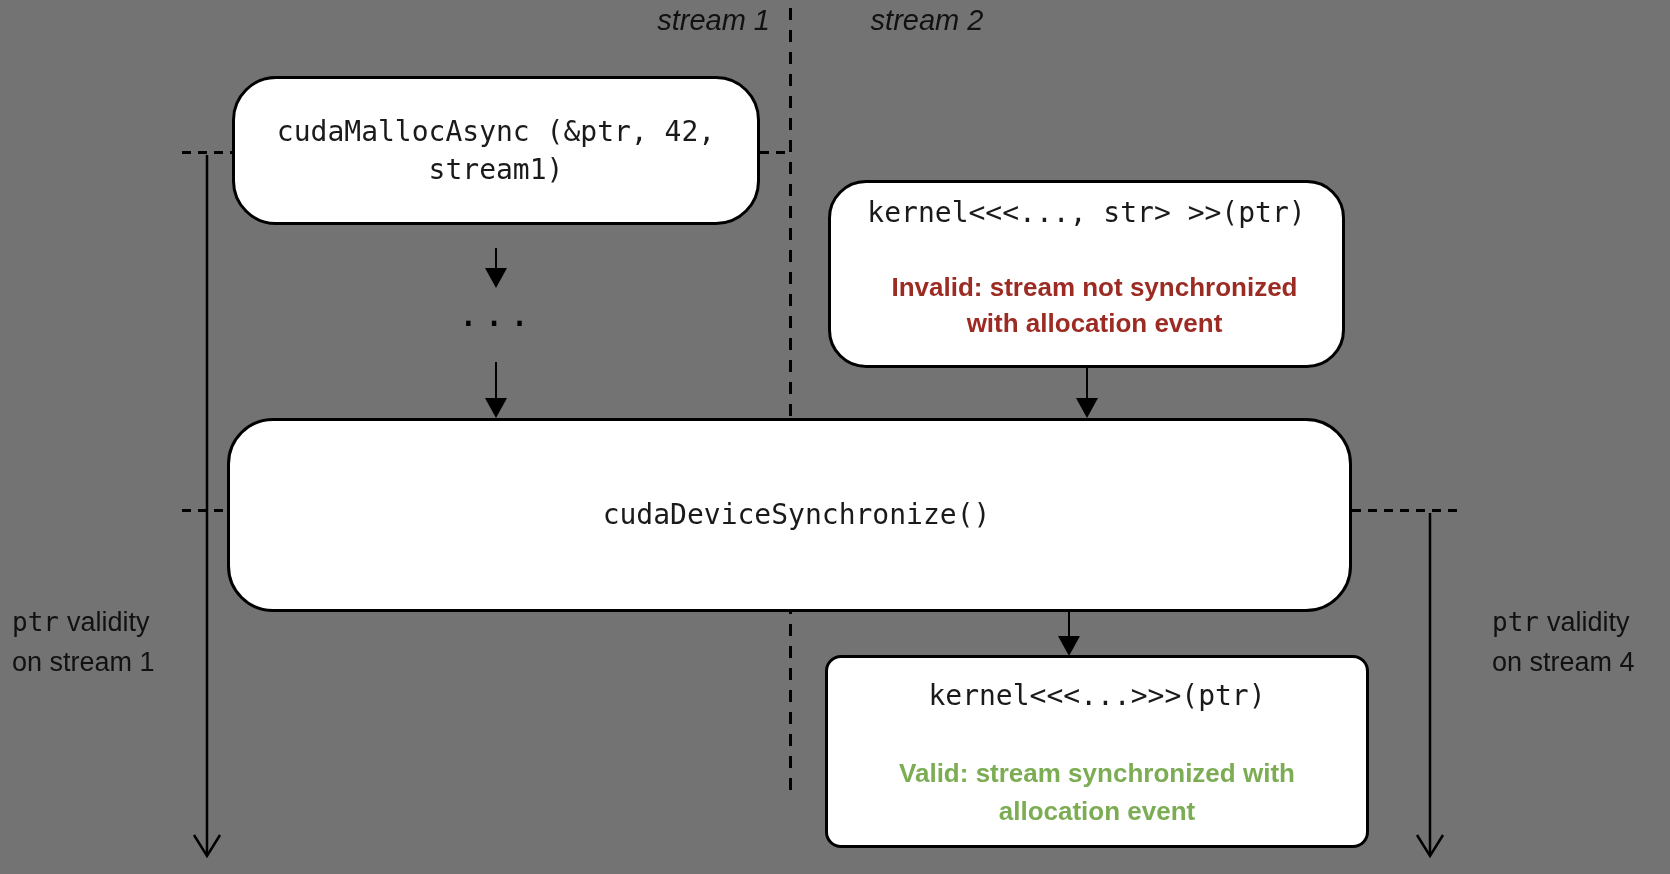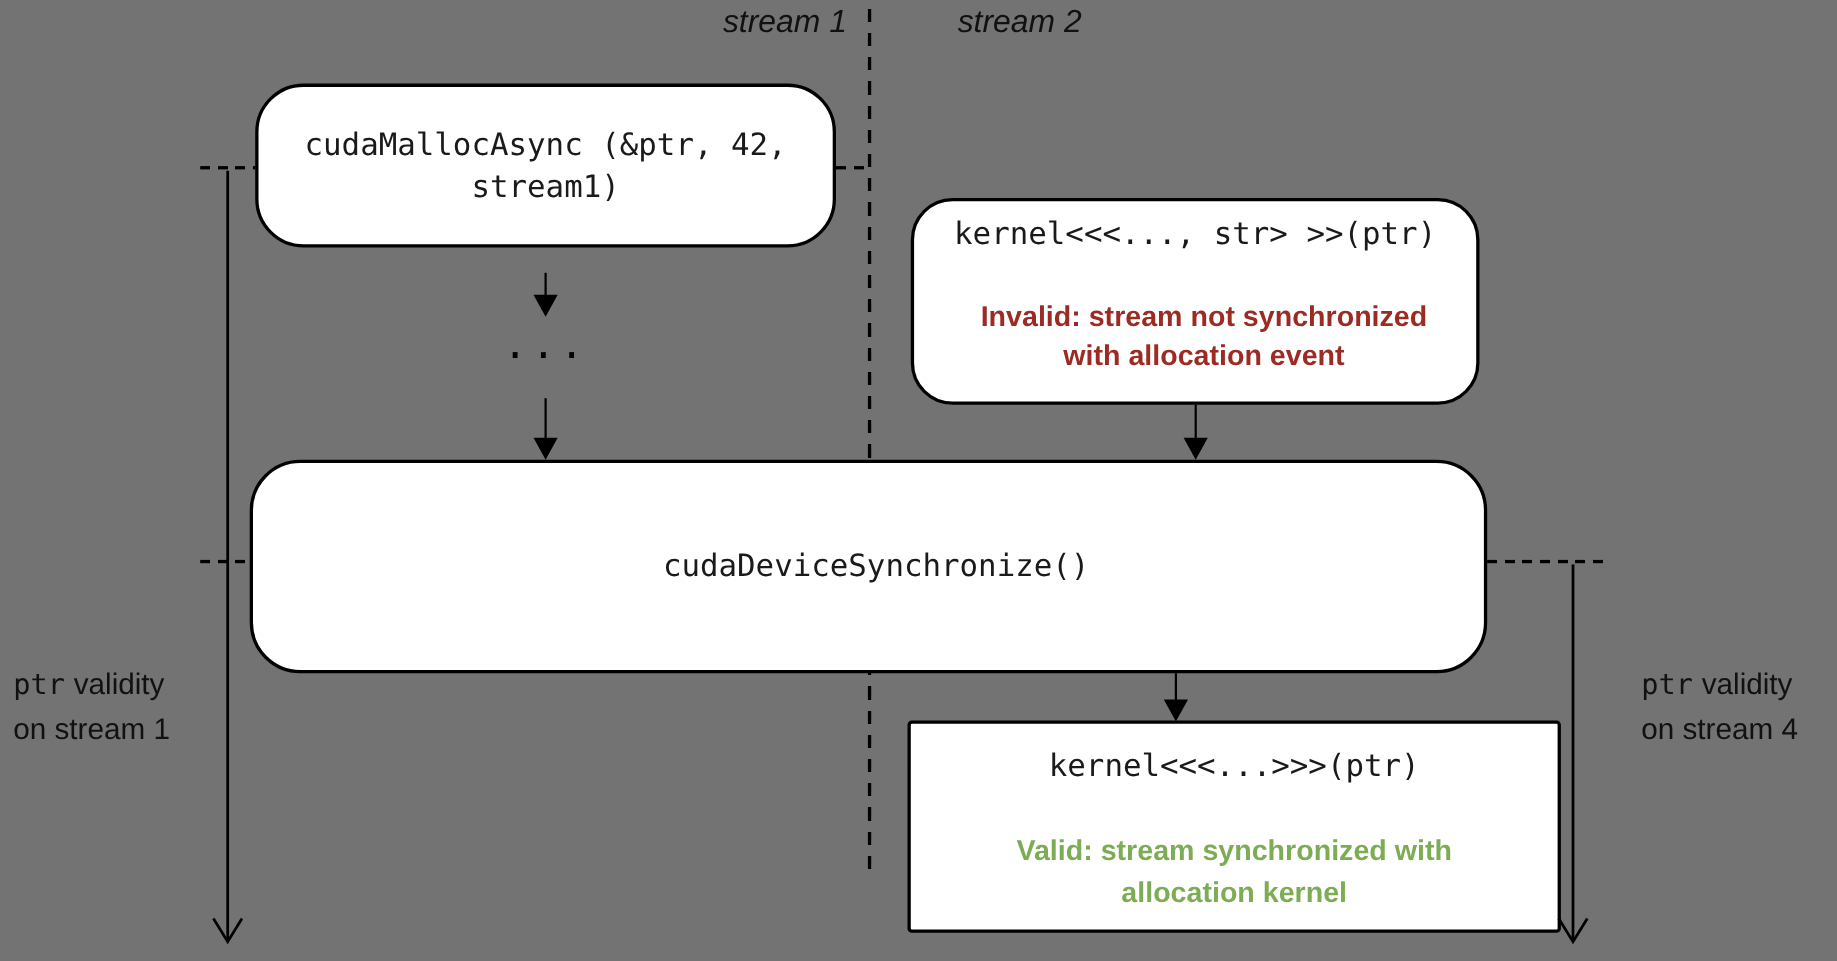--- a/index.html
+++ b/index.html
@@ -18,21 +18,21 @@
   .code {
     font-family:"DejaVu Sans Mono","Liberation Mono",monospace;
     font-size:28px; line-height:38px; color:#1a1a1a; white-space:pre;
   }
   .note { font-weight:bold; font-size:26px; line-height:36px; }
 
   #box-malloc { left:232px; top:48px;  width:528px;  height:149px; border-radius:44px;margin-top:28px; }
   #box-invalid{ left:828px; top:180px; width:517px;  height:188px; border-radius:38px;
                 justify-content:flex-start; padding-top:11px; }
   #box-sync   { left:227px; top:418px; width:1125px; height:194px; border-radius:46px;padding-left:14px; }
-  #box-valid  { left:825px; top:655px; width:594px;  height:193px; border-radius:4px;
+  #box-valid  { left:825px; top:655px; width:544px;  height:193px; border-radius:16px;
                 justify-content:flex-start; padding-top:19px; }
   #box-invalid .note { margin-top:37px;margin-left:16px; }
   #box-valid  .note  { margin-top:39px; line-height:38px; }
 
   
   .stream-label {
     position:absolute; top:4px; font-size:29px; font-style:italic; color:#111;
   }
   #stream1-label { left:570px; width:200px; text-align:right; }
   #stream2-label { left:817px; width:220px; text-align:center; }
@@ -108,21 +108,21 @@
   </div>
 
   <div class="box" id="box-sync">
     <div class="code">cudaDeviceSynchronize()</div>
   </div>
 
   <div class="box" id="box-valid">
     <div class="code">kernel&lt;&lt;&lt;...&gt;&gt;&gt;(ptr)</div>
     <div class="note" style="color: rgb(124, 172, 83);">
       <div>Valid: stream synchronized with</div>
-      <div>allocation kernel</div>
+      <div>allocation event</div>
     </div>
   </div>
 
   <div class="vline" id="ln-a1"></div>
   <div class="tri" id="tr-a1"></div>
   <div class="dots">...</div>
   <div class="vline" id="ln-a2"></div>
   <div class="tri" id="tr-a2"></div>
 
   <div class="vline" id="ln-b1"></div>

